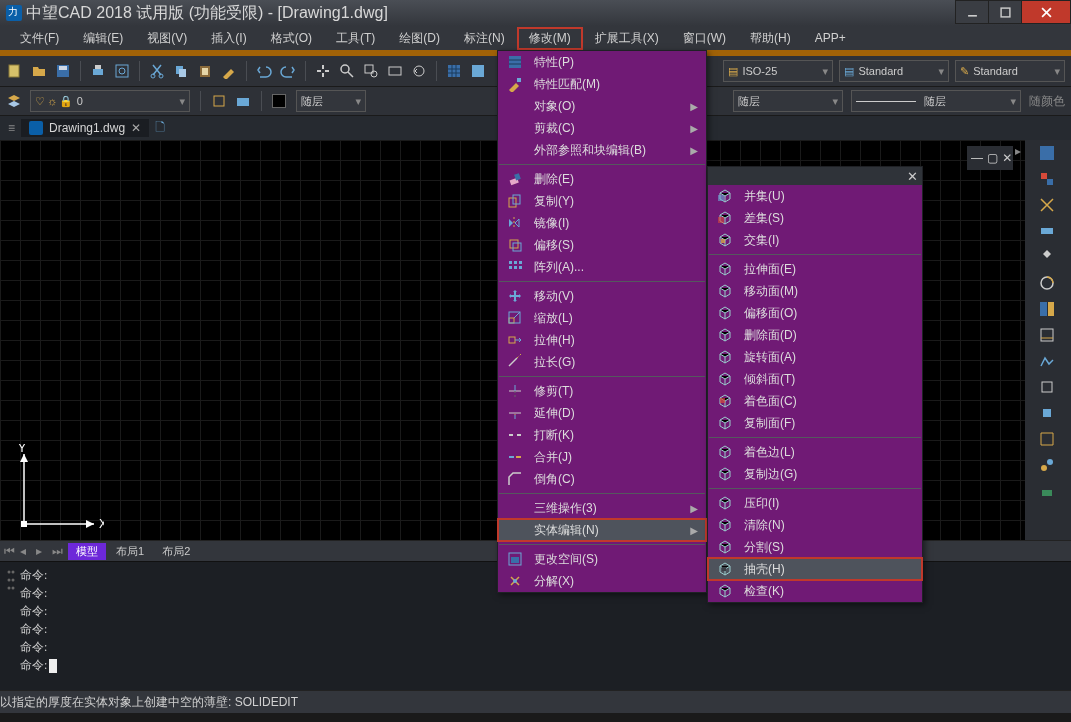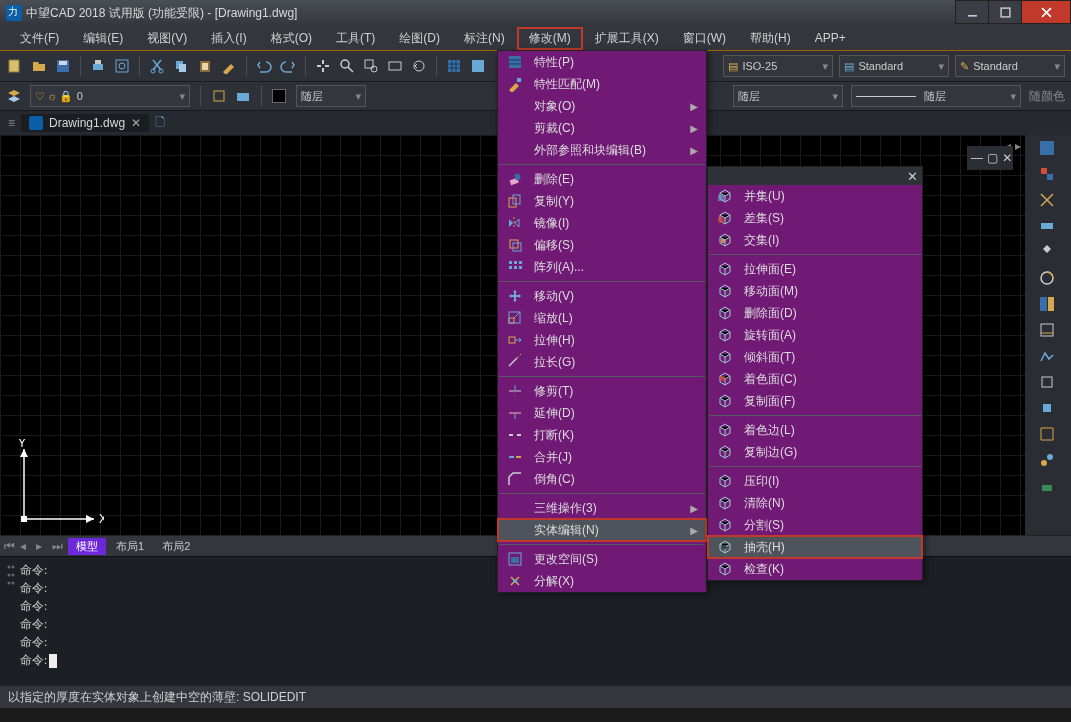--- a/index.html
+++ b/index.html
@@ -1,24 +1,24 @@
 <!DOCTYPE html>
 <html><head>
 <meta charset="utf-8">
 <style>
   html,body{margin:0;padding:0;background:#1a1a1a;font-family:"Microsoft YaHei",SimSun,sans-serif;font-size:12px;color:#ccc;overflow:hidden;width:1071px;height:722px}
   .titlebar{height:26px;background:linear-gradient(#4a4e55,#33363c);display:flex;align-items:center;padding:0 0 0 6px;position:relative}
   .app-icon{width:16px;height:16px;background:#0a5fa8;border-radius:2px;margin-right:4px;position:relative}
   .app-icon::after{content:"力";color:#fff;font-size:10px;position:absolute;left:2px;top:0}
-  .title-text{color:#d8d8d8;font-size:12px}
+  .title-text{color:#d8d8d8;font-size:16px}
   .winbtns{position:absolute;right:0;top:0;display:flex}
   .winbtn{width:32px;height:22px;display:flex;align-items:center;justify-content:center;border:1px solid #222;background:#3a3d43;margin-left:-1px}
   .winbtn.close{background:#c0392b;width:48px}
   .winbtn svg{width:11px;height:11px}
-  .menubar{height:24px;background:#33363c;display:flex;align-items:center;padding:0 8px;border-bottom:1px solid #a16207}
+  .menubar{height:24px;background:#33363c;display:flex;align-items:center;padding:0 8px;border-bottom:6px solid #a16207}
   .menubar .mi{padding:3px 12px;color:#d0d0d0;cursor:default}
   .menubar .mi.hl{border:2px solid #c0392b;padding:1px 10px}
   .toolbar{height:30px;background:#2e3137;border-bottom:1px solid #1a1a1a;display:flex;align-items:center;padding:0 6px;gap:6px}
   .toolbar .tb{width:18px;height:18px;display:flex;align-items:center;justify-content:center}
   .sep{width:1px;height:20px;background:#4a4d53;margin:0 2px}
   .toolbar2{height:28px;background:#2e3137;border-bottom:1px solid #1a1a1a;display:flex;align-items:center;padding:0 6px;gap:8px}
   .combo{height:20px;background:#33363c;border:1px solid #555;display:flex;align-items:center;padding:0 4px;font-size:11px;color:#ccc}
   .combo .dd{margin-left:auto;color:#888}
   .filetabs{height:24px;background:#262a30;display:flex;align-items:center;padding:0 8px;gap:6px}
   .filetab{display:flex;align-items:center;gap:6px;padding:2px 8px;background:#1a1d22;color:#d6d6d6}
@@ -29,21 +29,21 @@
   .axes{position:absolute;left:14px;bottom:6px}
   .sidepanel{width:46px;background:#2a2d33;display:flex;flex-direction:column;align-items:center;gap:6px;padding-top:4px}
   .sp-btn{width:20px;height:20px}
   .modeltabs{height:20px;background:#33363c;display:flex;align-items:center;padding:0 4px;gap:2px;border-top:1px solid #222}
   .modeltabs .nav{width:14px;height:14px;color:#888}
   .modeltabs .tab{padding:1px 8px;font-size:11px;color:#ccc}
   .modeltabs .tab.act{background:#6d28d9;color:#fff}
   .cmdwin{height:120px;background:#1c1f24;border-top:1px solid #111;padding:4px 6px;font-family:Liberation Serif, serif;font-size:12px;color:#ccc;overflow:hidden}
   .cmdwin .line{line-height:18px}
   .cmdwin .cur{background:#eee;width:8px;height:14px;display:inline-block;vertical-align:middle;margin-left:2px}
-  .status{height:22px;background:#33363c;display:flex;align-items:center;padding:0 8px;color:#d0d0d0;font-size:12px;border-top:1px solid #222}
+  .status{height:22px;background:#33363c;display:flex;align-items:center;padding:0 0;color:#d0d0d0;font-size:12px;border-top:1px solid #222}
   .menu{position:absolute;background:#701a75;border:1px solid #1f2125;box-shadow:2px 2px 6px rgba(0,0,0,.5);z-index:50}
   .menu .mitem{height:22px;display:flex;align-items:center;padding:0 28px 0 8px;position:relative;color:#ddd;font-size:12px}
   .menu .mitem .ic{width:18px;height:18px;margin-right:10px;display:flex;align-items:center;justify-content:center;flex-shrink:0}
   .menu .mitem.hl-red{outline:2px solid #c0392b;outline-offset:-1px}
   .menu .mitem.hover{background:#4e535c}
   .menu .msep{height:1px;background:#55585e;margin:3px 1px}
   .menu .arrow{position:absolute;right:8px;color:#aaa;font-size:10px}
   .submenu-hdr{height:18px;background:#2f3339;display:flex;justify-content:flex-end;align-items:center;padding:0 4px}
   .submenu-hdr .x{color:#ccc;font-size:13px;cursor:default}
   .cwin{position:absolute;right:58px;top:146px;width:38px;height:24px;background:#2a2d33;display:flex;align-items:center;gap:4px;padding:0 4px;z-index:40}
@@ -664,20 +664,29 @@
       </span>
       <span>移动面(M)</span>
     </div>
     <div class="mitem">
       <span class="ic">
         <svg width="16" height="16">
           <path d="M8 2l5 3v6l-5 3-5-3V5z" fill="none" stroke="#9cc" stroke-width="1"></path>
           <path d="M3 5l5 3 5-3M8 8v6" stroke="#9cc" stroke-width="1"></path>
         </svg>
       </span>
+      <span>偏移面(O)</span>
+    </div>
+    <div class="mitem">
+      <span class="ic">
+        <svg width="16" height="16">
+          <path d="M8 2l5 3v6l-5 3-5-3V5z" fill="none" stroke="#9cc" stroke-width="1"></path>
+          <path d="M3 5l5 3 5-3M8 8v6" stroke="#9cc" stroke-width="1"></path>
+        </svg>
+      </span>
       <span>删除面(D)</span>
     </div>
     <div class="mitem">
       <span class="ic">
         <svg width="16" height="16">
           <path d="M8 2l5 3v6l-5 3-5-3V5z" fill="none" stroke="#9cc" stroke-width="1"></path>
           <path d="M3 5l5 3 5-3M8 8v6" stroke="#9cc" stroke-width="1"></path>
         </svg>
       </span>
       <span>旋转面(A)</span>

